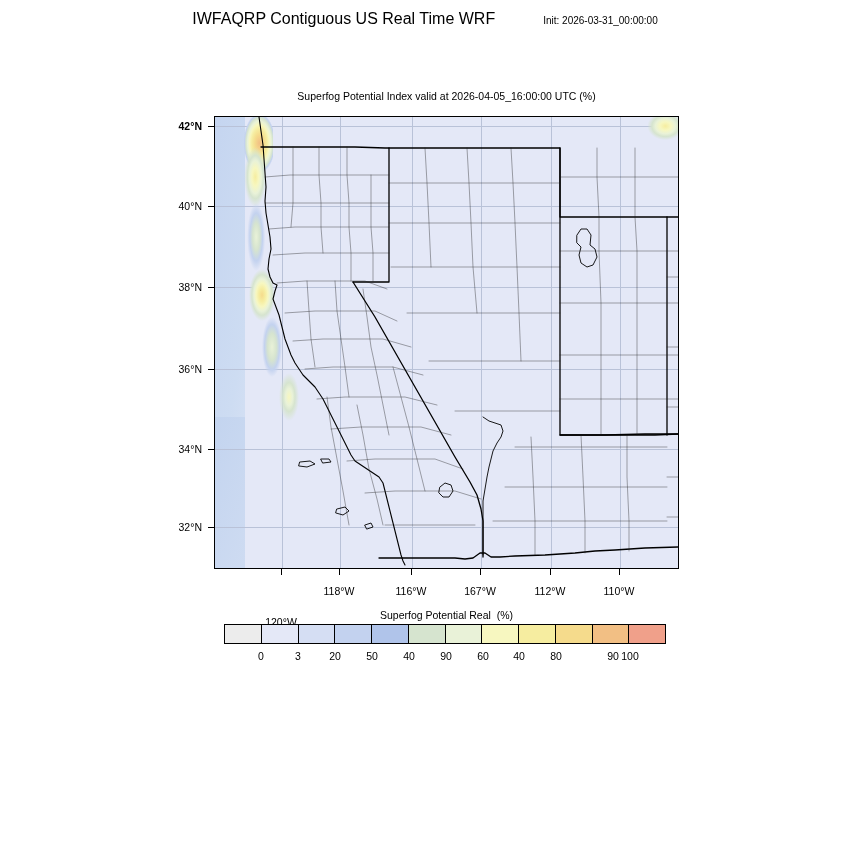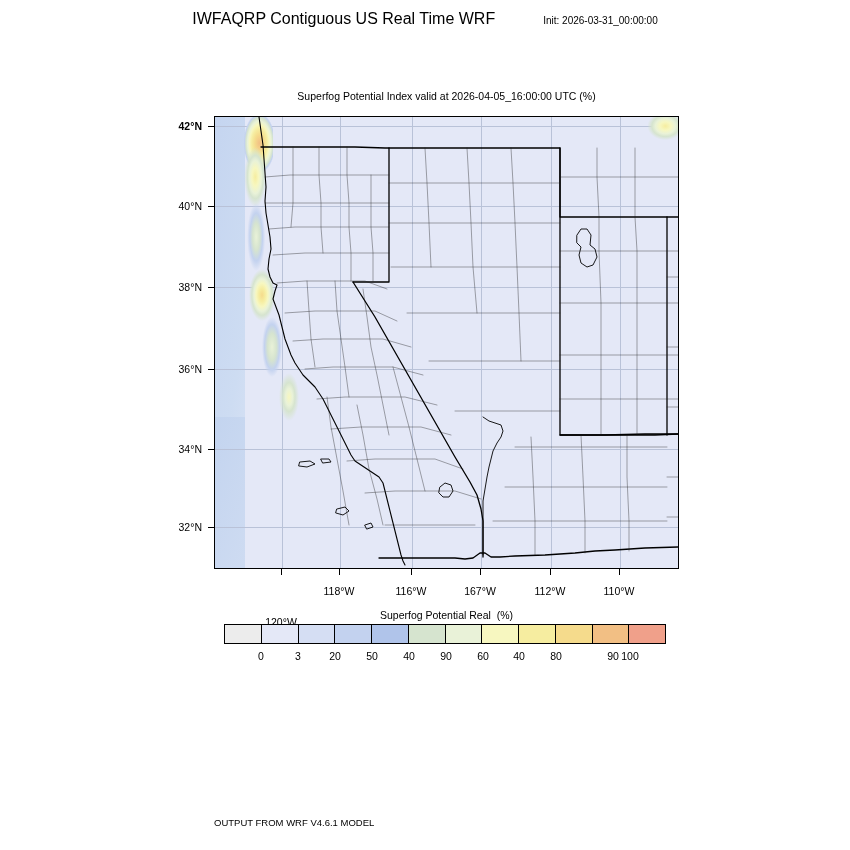--- a/index.html
+++ b/index.html
@@ -390,14 +390,13 @@
   <div class="cb-lab" style="left:165px;">40</div>
   <div class="cb-lab" style="left:202px;">90</div>
   <div class="cb-lab" style="left:239px;">60</div>
   <div class="cb-lab" style="left:275px;">40</div>
   <div class="cb-lab" style="left:312px;">80</div>
   <div class="cb-lab" style="left:369px;text-align:center;">90</div>
   <div class="cb-lab" style="left:386px;">100</div>
 </div>
 
 <div id="footer">
-  <div>OUTPUT FROM WRF V4.6.1 MODEL</div>
 </div>
 
 </body></html>

